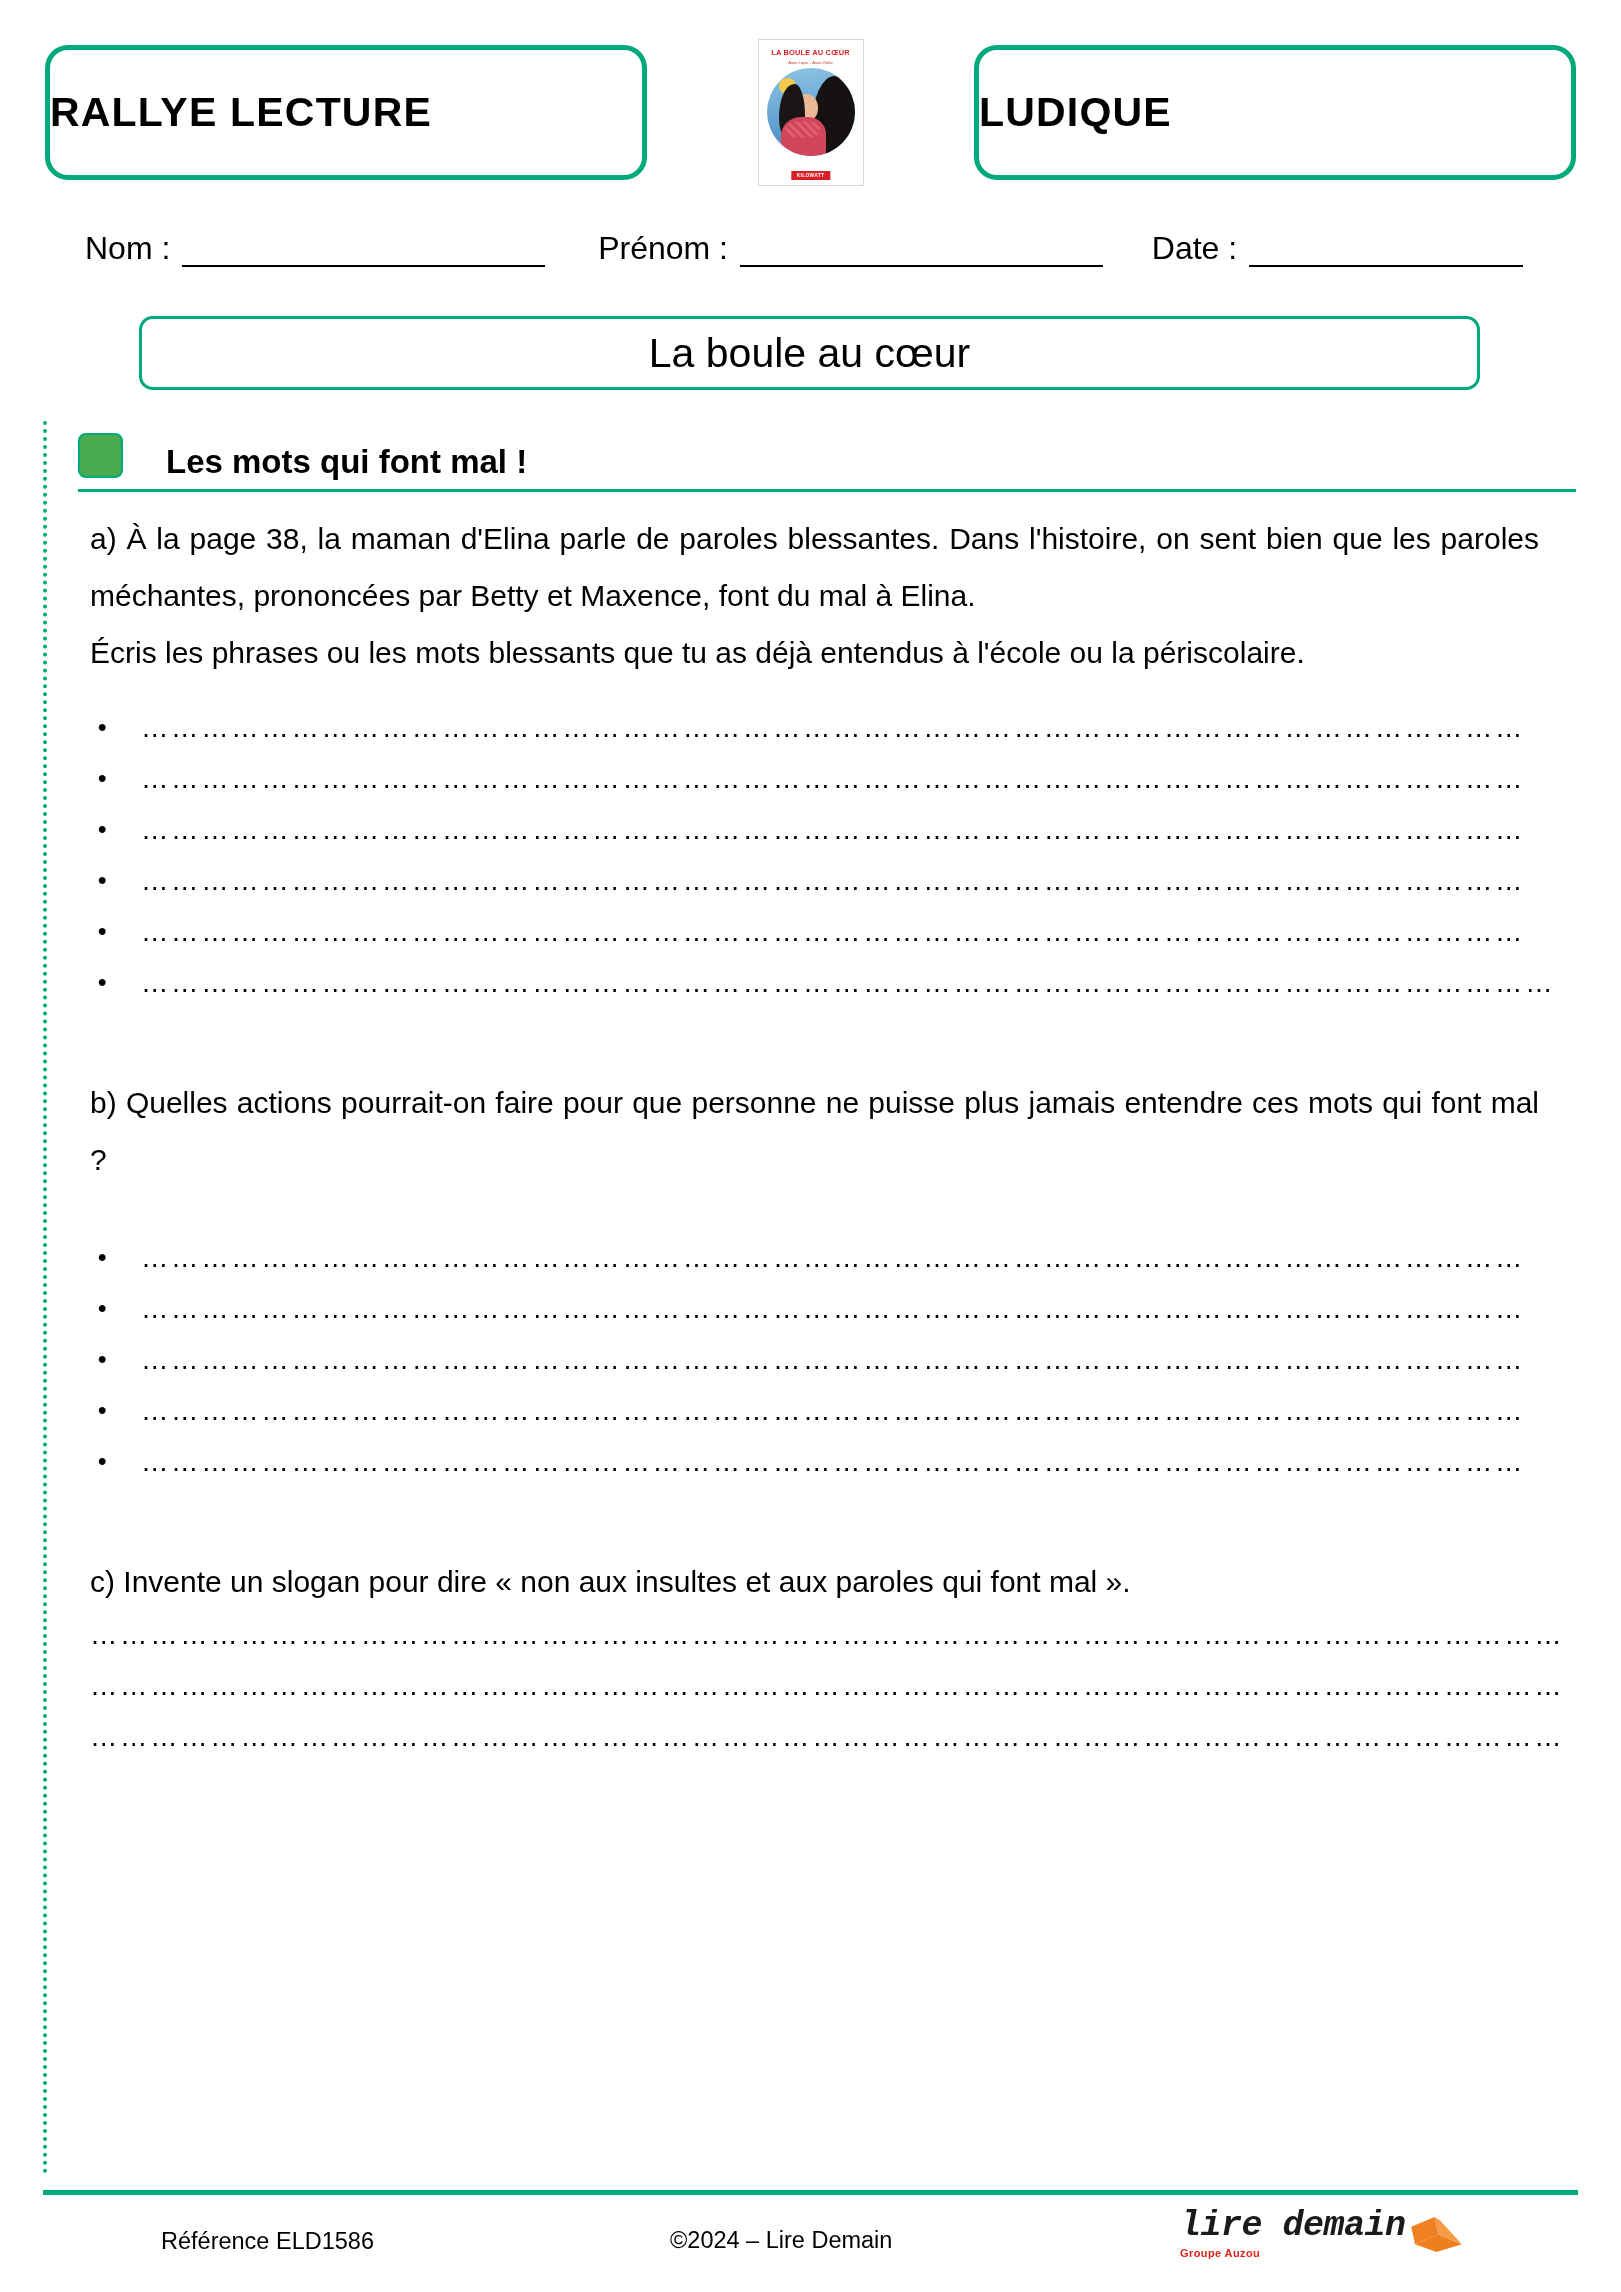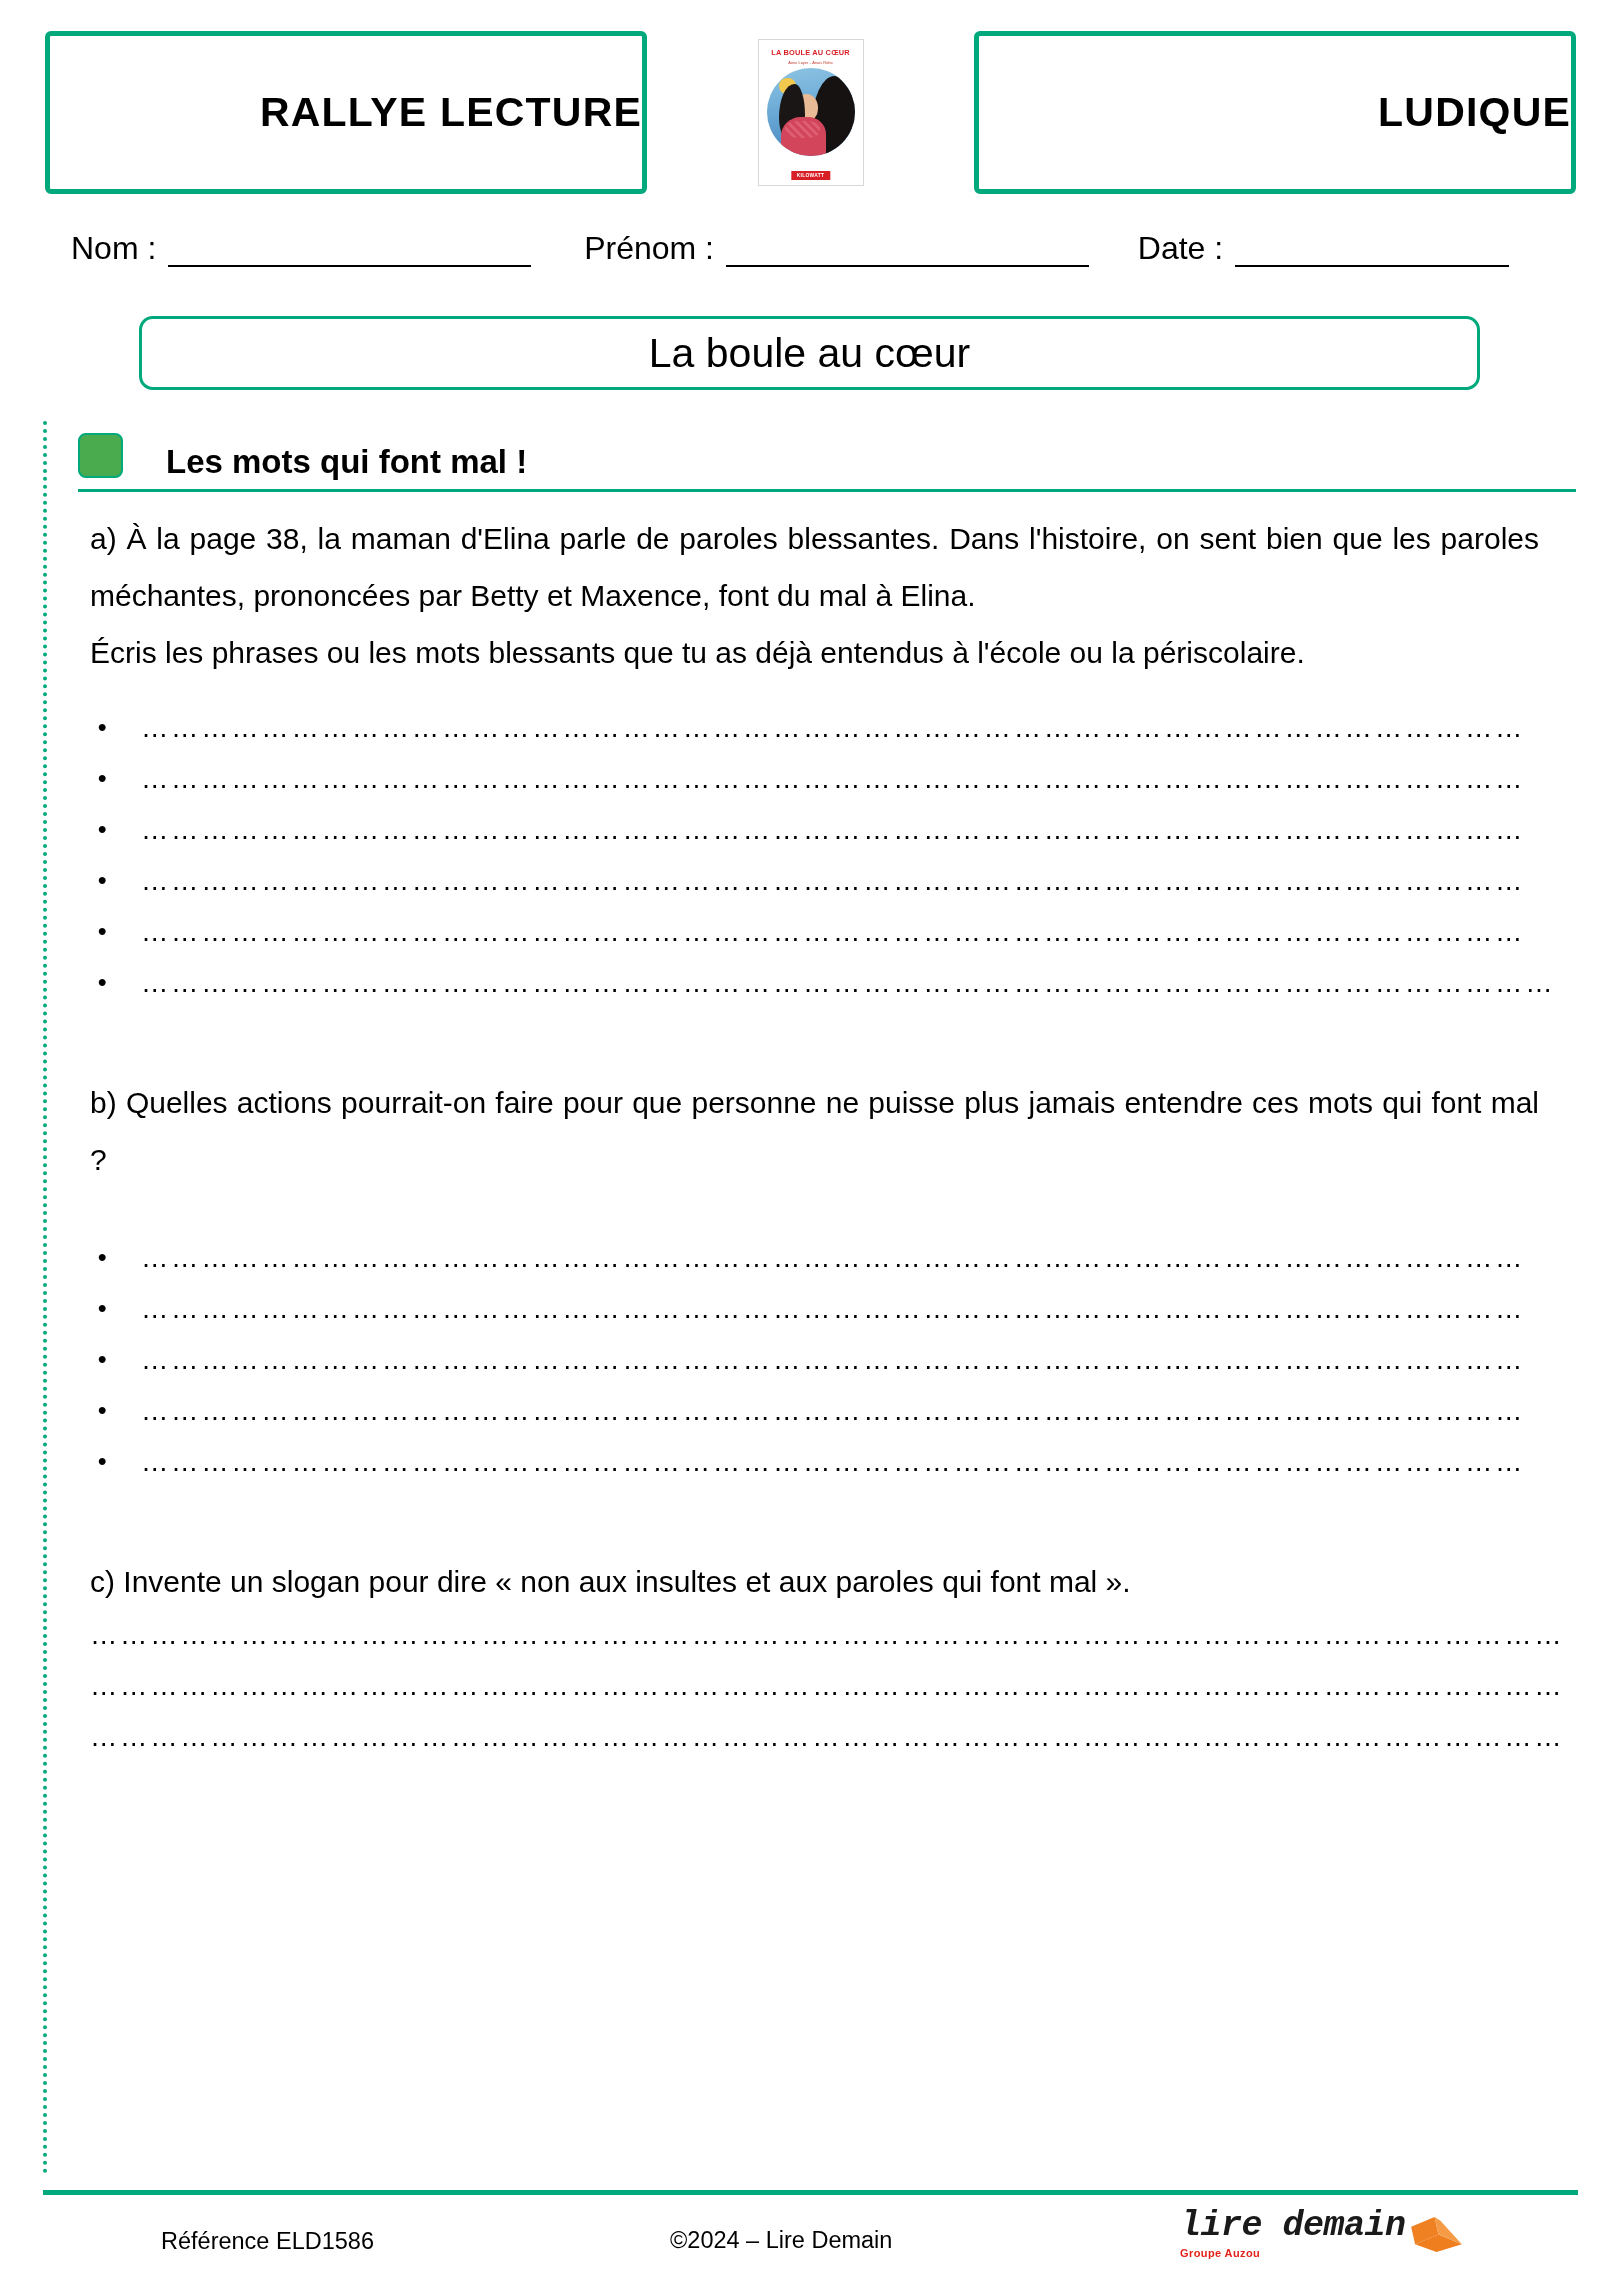--- a/index.html
+++ b/index.html
@@ -41,26 +41,26 @@
     left: 45px;
     top: 43px;
     width: 1531px;
     height: 139px;
     display: flex;
     align-items: center;
     justify-content: space-between;
   }
   .pill {
     width: 602px;
-    height: 163px;
+    height: 135px;
     border: 5.9px solid #00a97b;
-    border-radius: 6px;
+    border-radius: 23px;
     display: flex;
     align-items: center;
-    justify-content: flex-end;
+    justify-content: flex-start;
     background: #ffffff;
   }
   .pill-text {
     font-family: "Liberation Sans", sans-serif;
     font-weight: bold;
     font-size: 41px;
     letter-spacing: 1.2px;
     color: #000000;
     white-space: nowrap;
   }
@@ -171,21 +171,21 @@
     font-size: 4.9px;
     font-weight: bold;
     padding: 2px 5.9px;
     letter-spacing: 0.3px;
     font-family: "Liberation Sans", sans-serif;
   }
 
   
   .identity {
     position: absolute;
-    left: 71px;
+    left: 85px;
     top: 230px;
     width: 1490px;
     display: flex;
     align-items: flex-end;
     font-size: 32px;
     color: #000;
   }
   .id-field { display: flex; align-items: flex-end; }
   .id-label { white-space: nowrap; }
   .id-blank {

